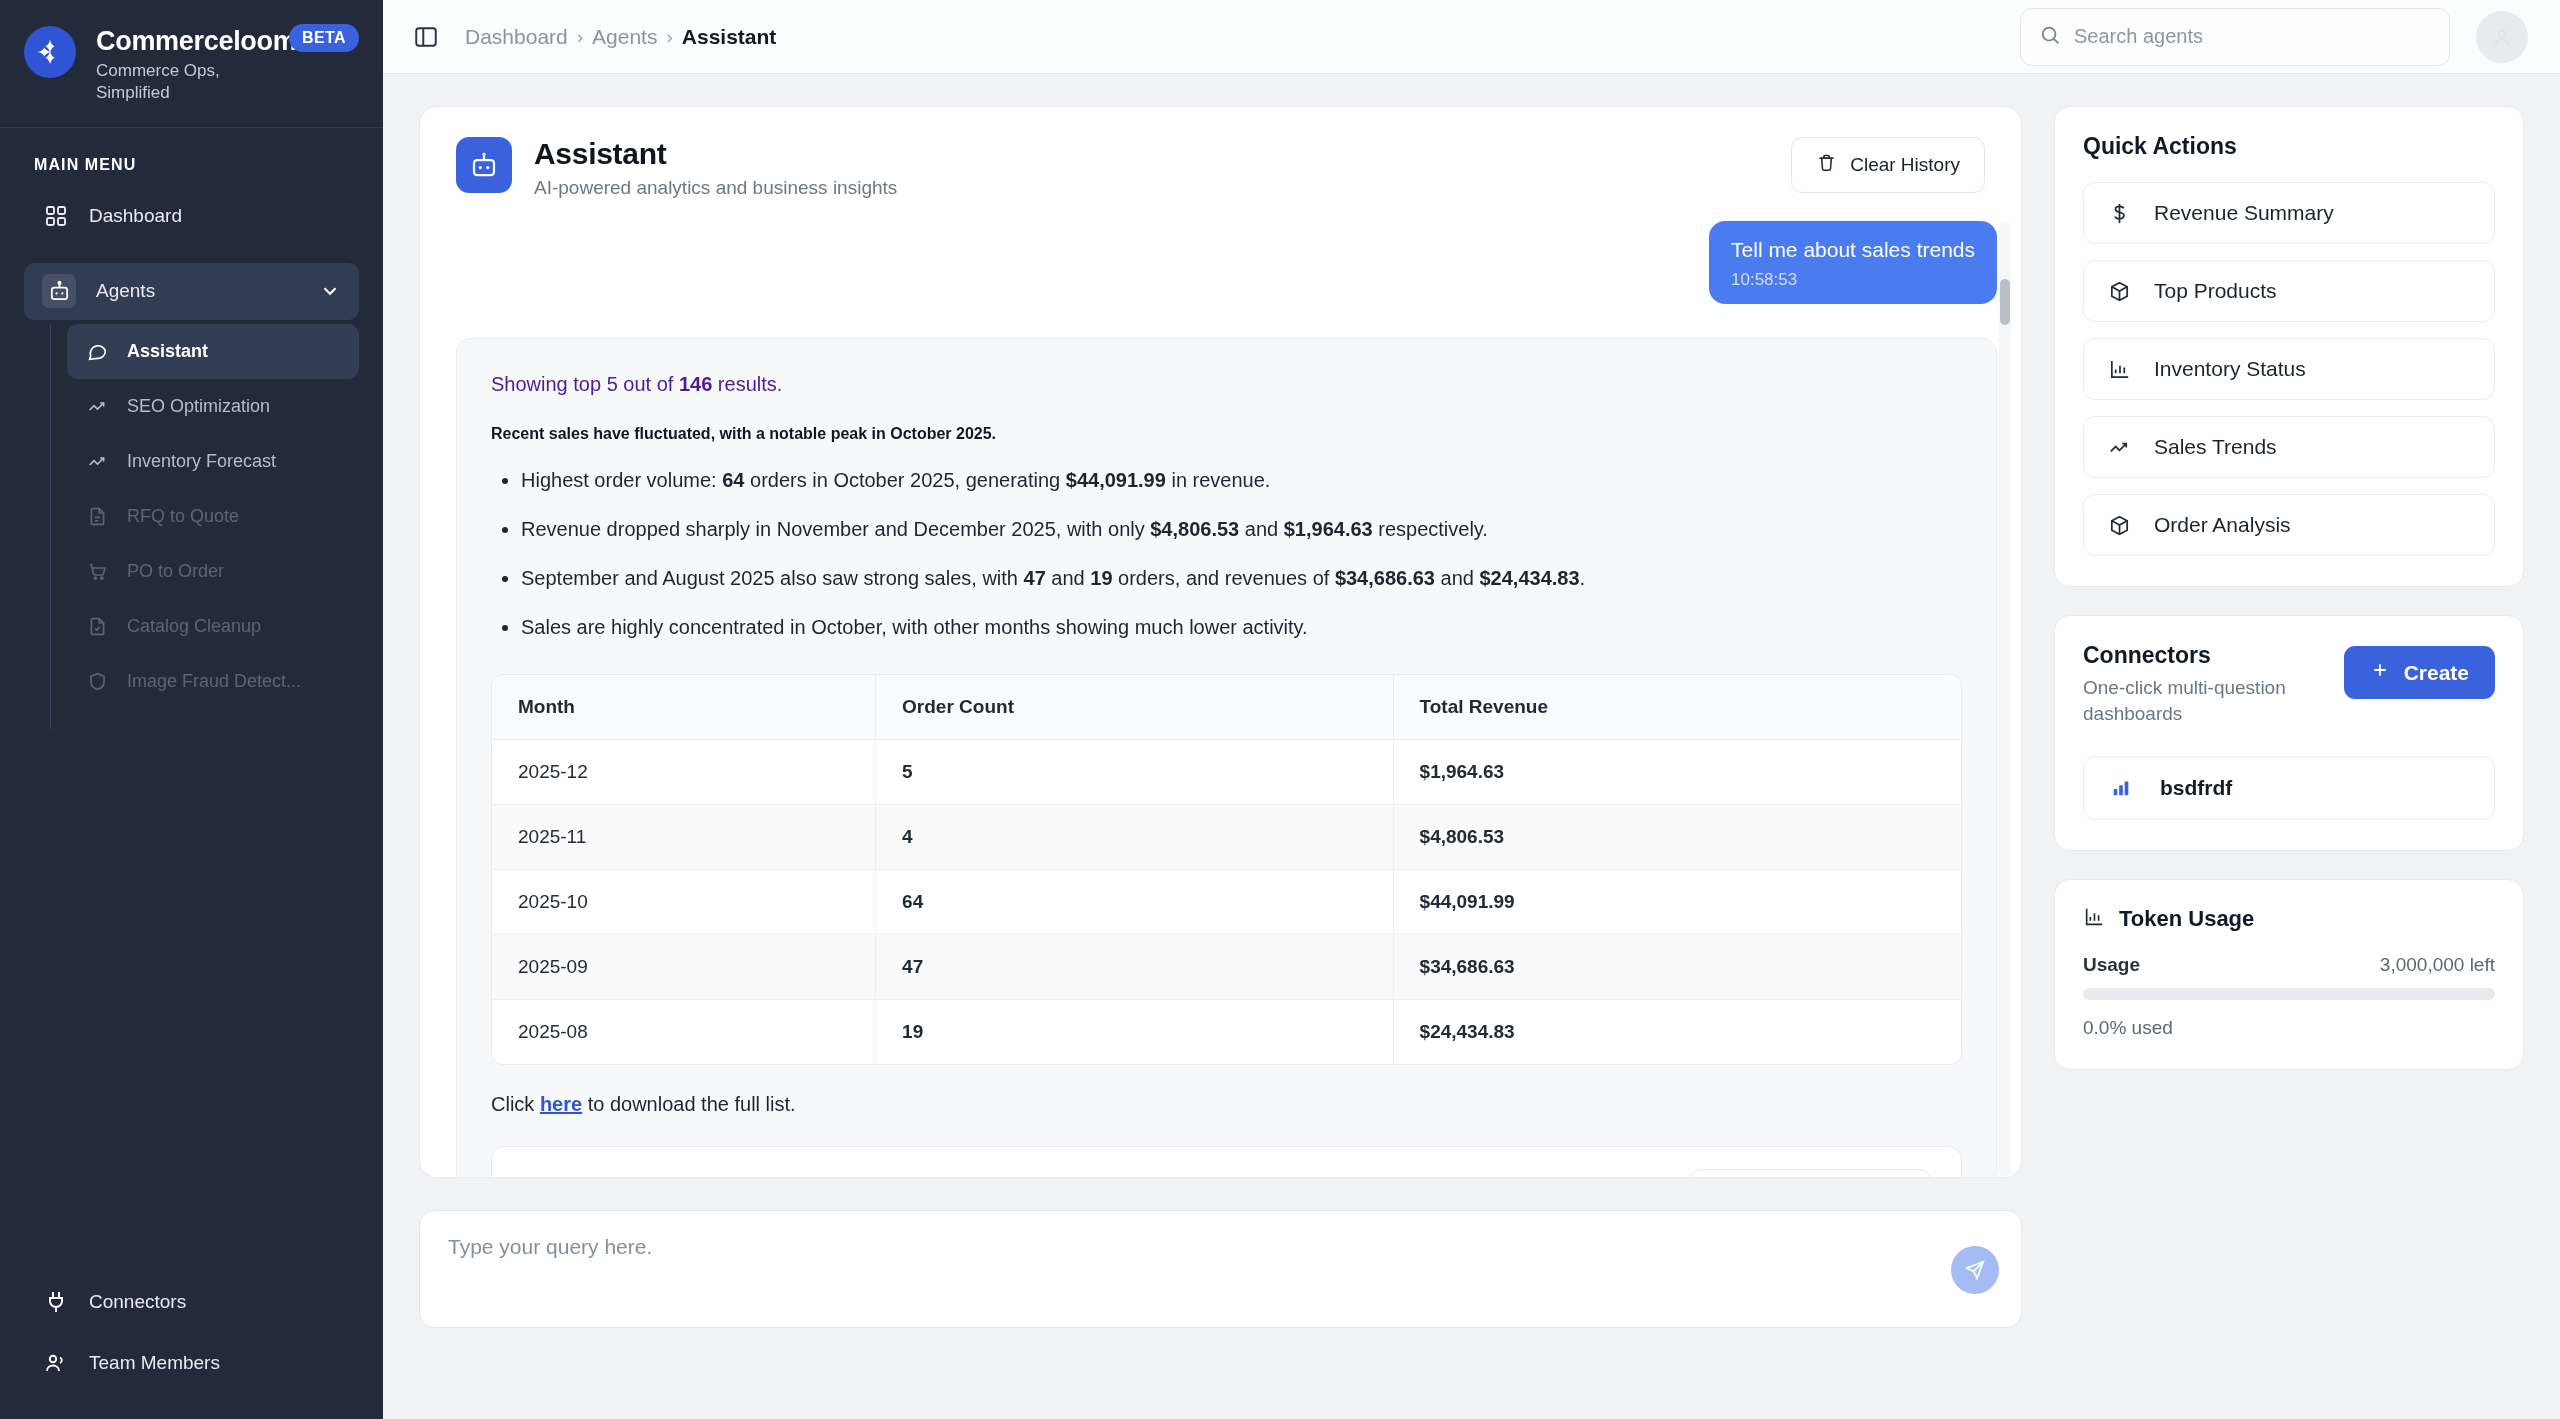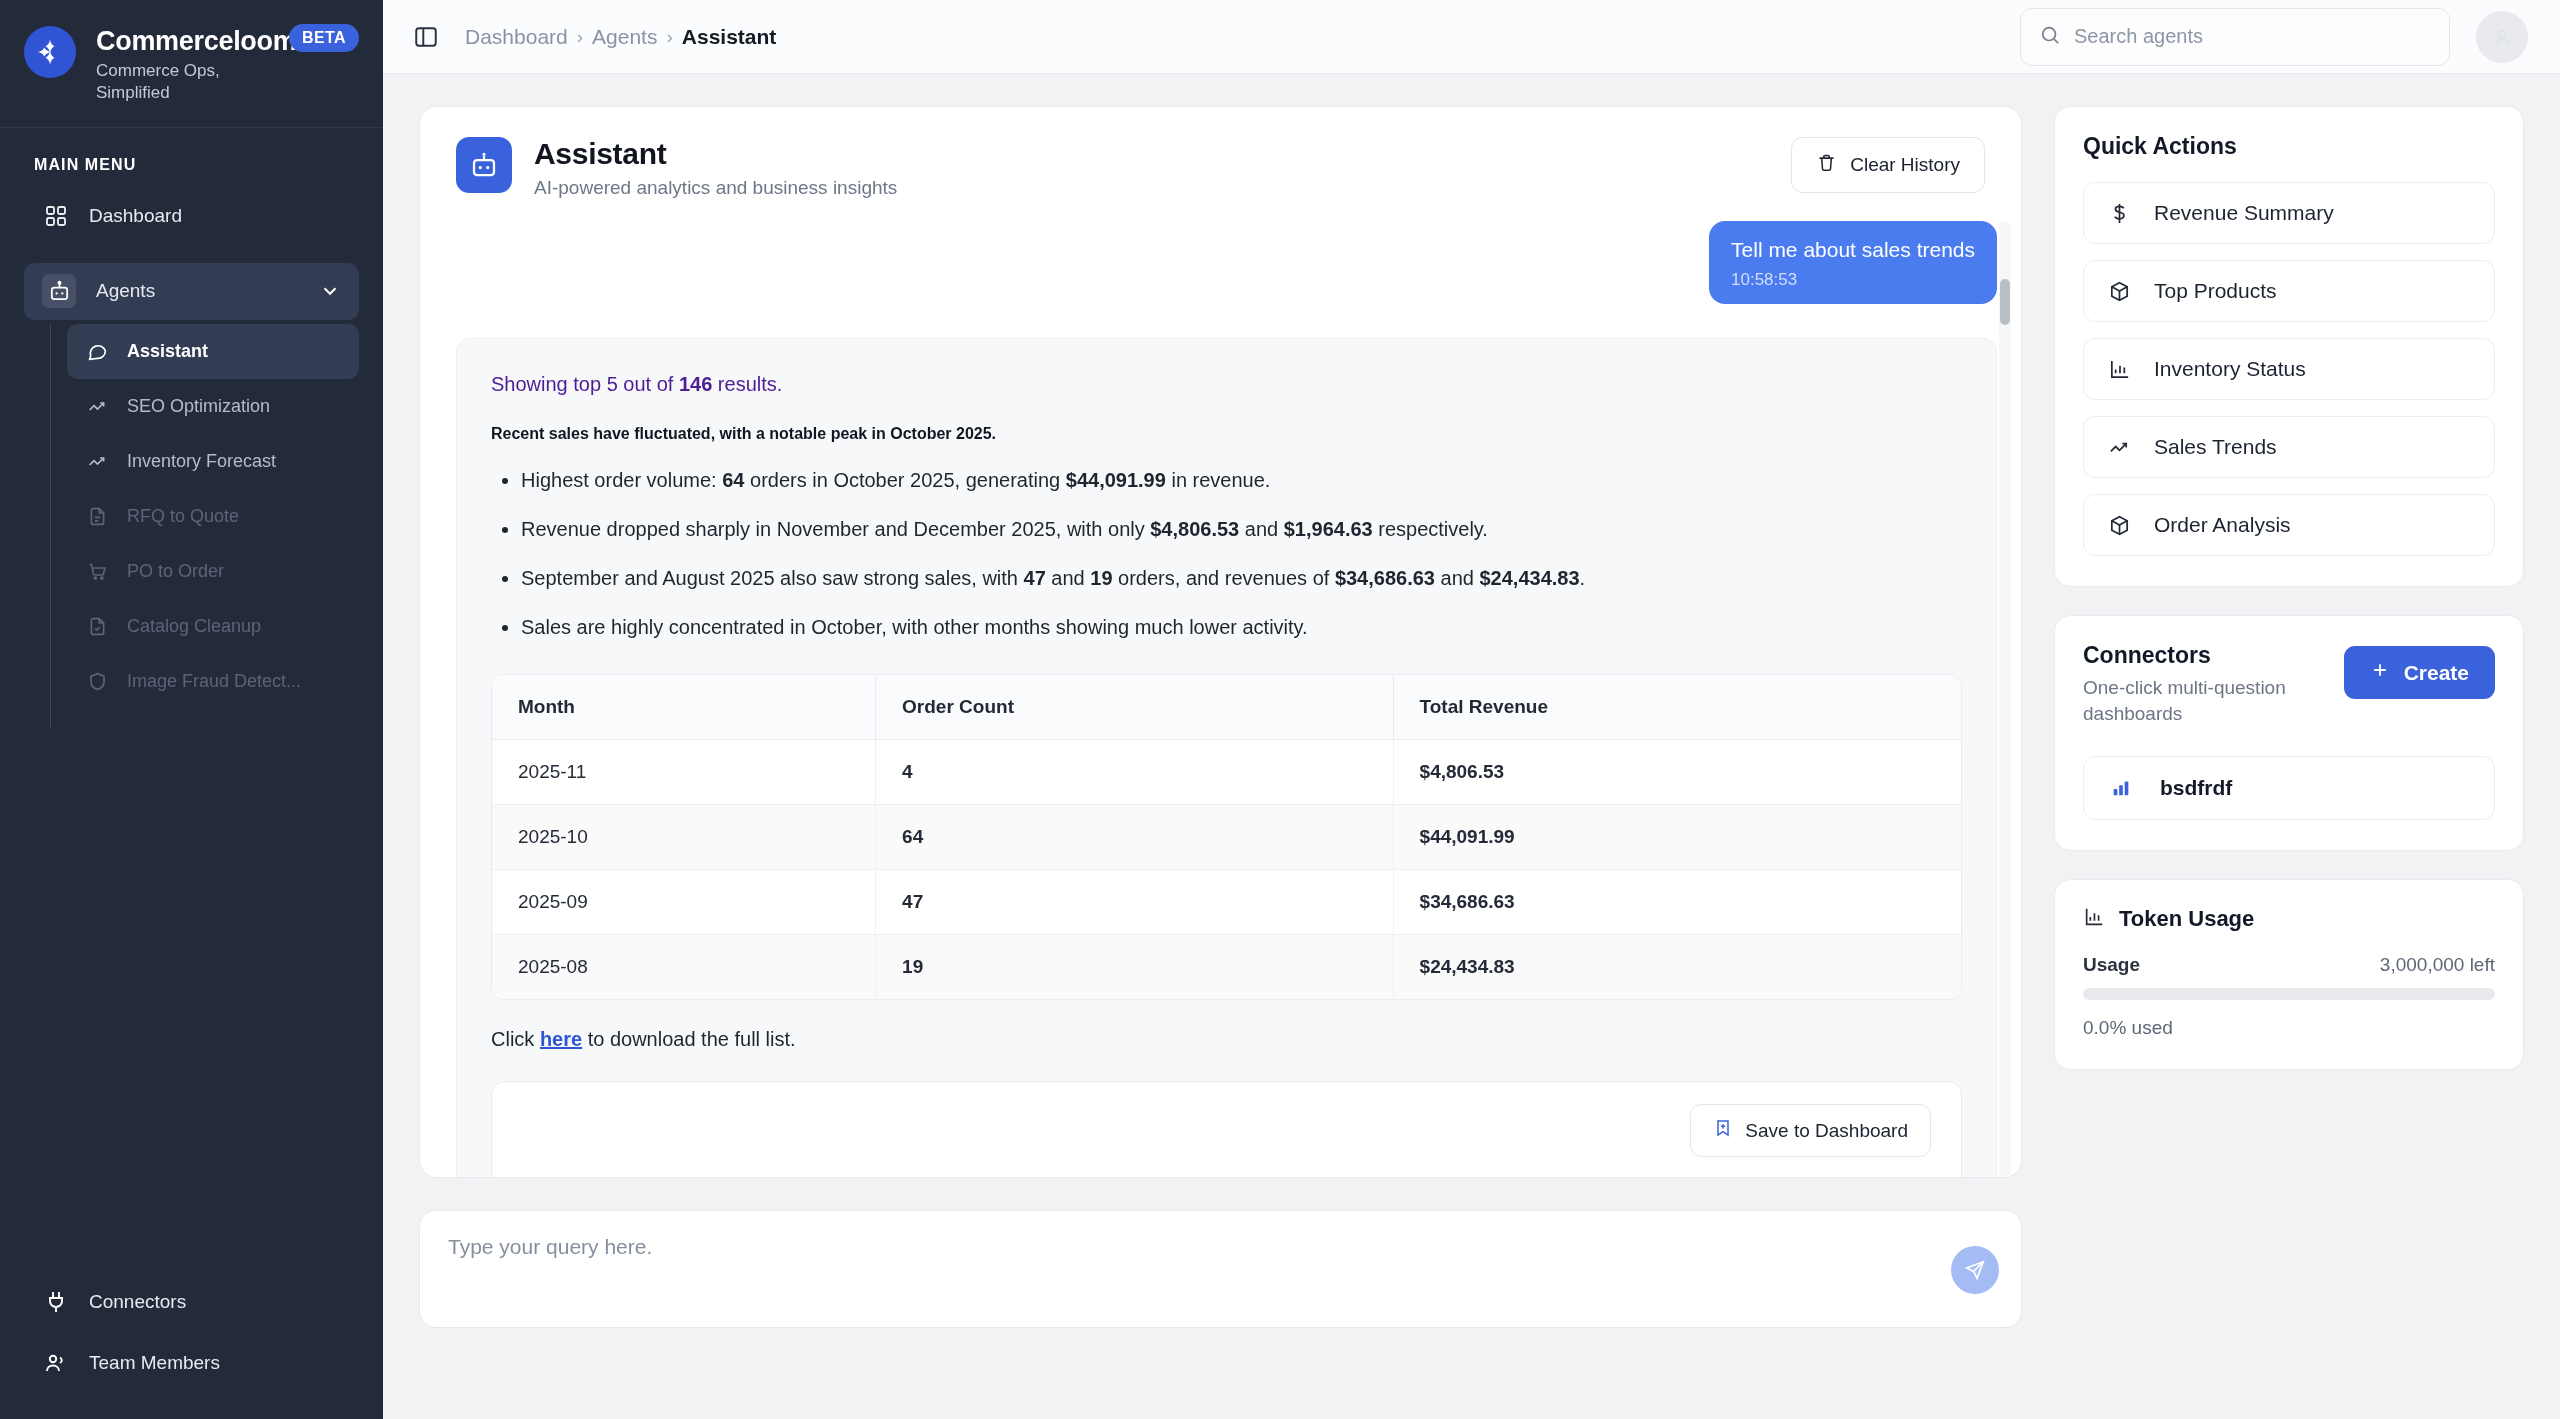--- a/index.html
+++ b/index.html
@@ -528,20 +528,25 @@
               <div class="tbl-wrap">
                 <table>
                   <thead>
                     <tr>
                       <th>Month</th>
                       <th>Order Count</th>
                       <th>Total Revenue</th>
                     </tr>
                   </thead>
                   <tbody id="tbody">
+                      <tr>
+                        <td>2025-12</td>
+                        <td class="b">5</td>
+                        <td class="b">$1,964.63</td>
+                      </tr>
                       <tr>
                         <td>2025-11</td>
                         <td class="b">4</td>
                         <td class="b">$4,806.53</td>
                       </tr>
                       <tr>
                         <td>2025-10</td>
                         <td class="b">64</td>
                         <td class="b">$44,091.99</td>
                       </tr>

